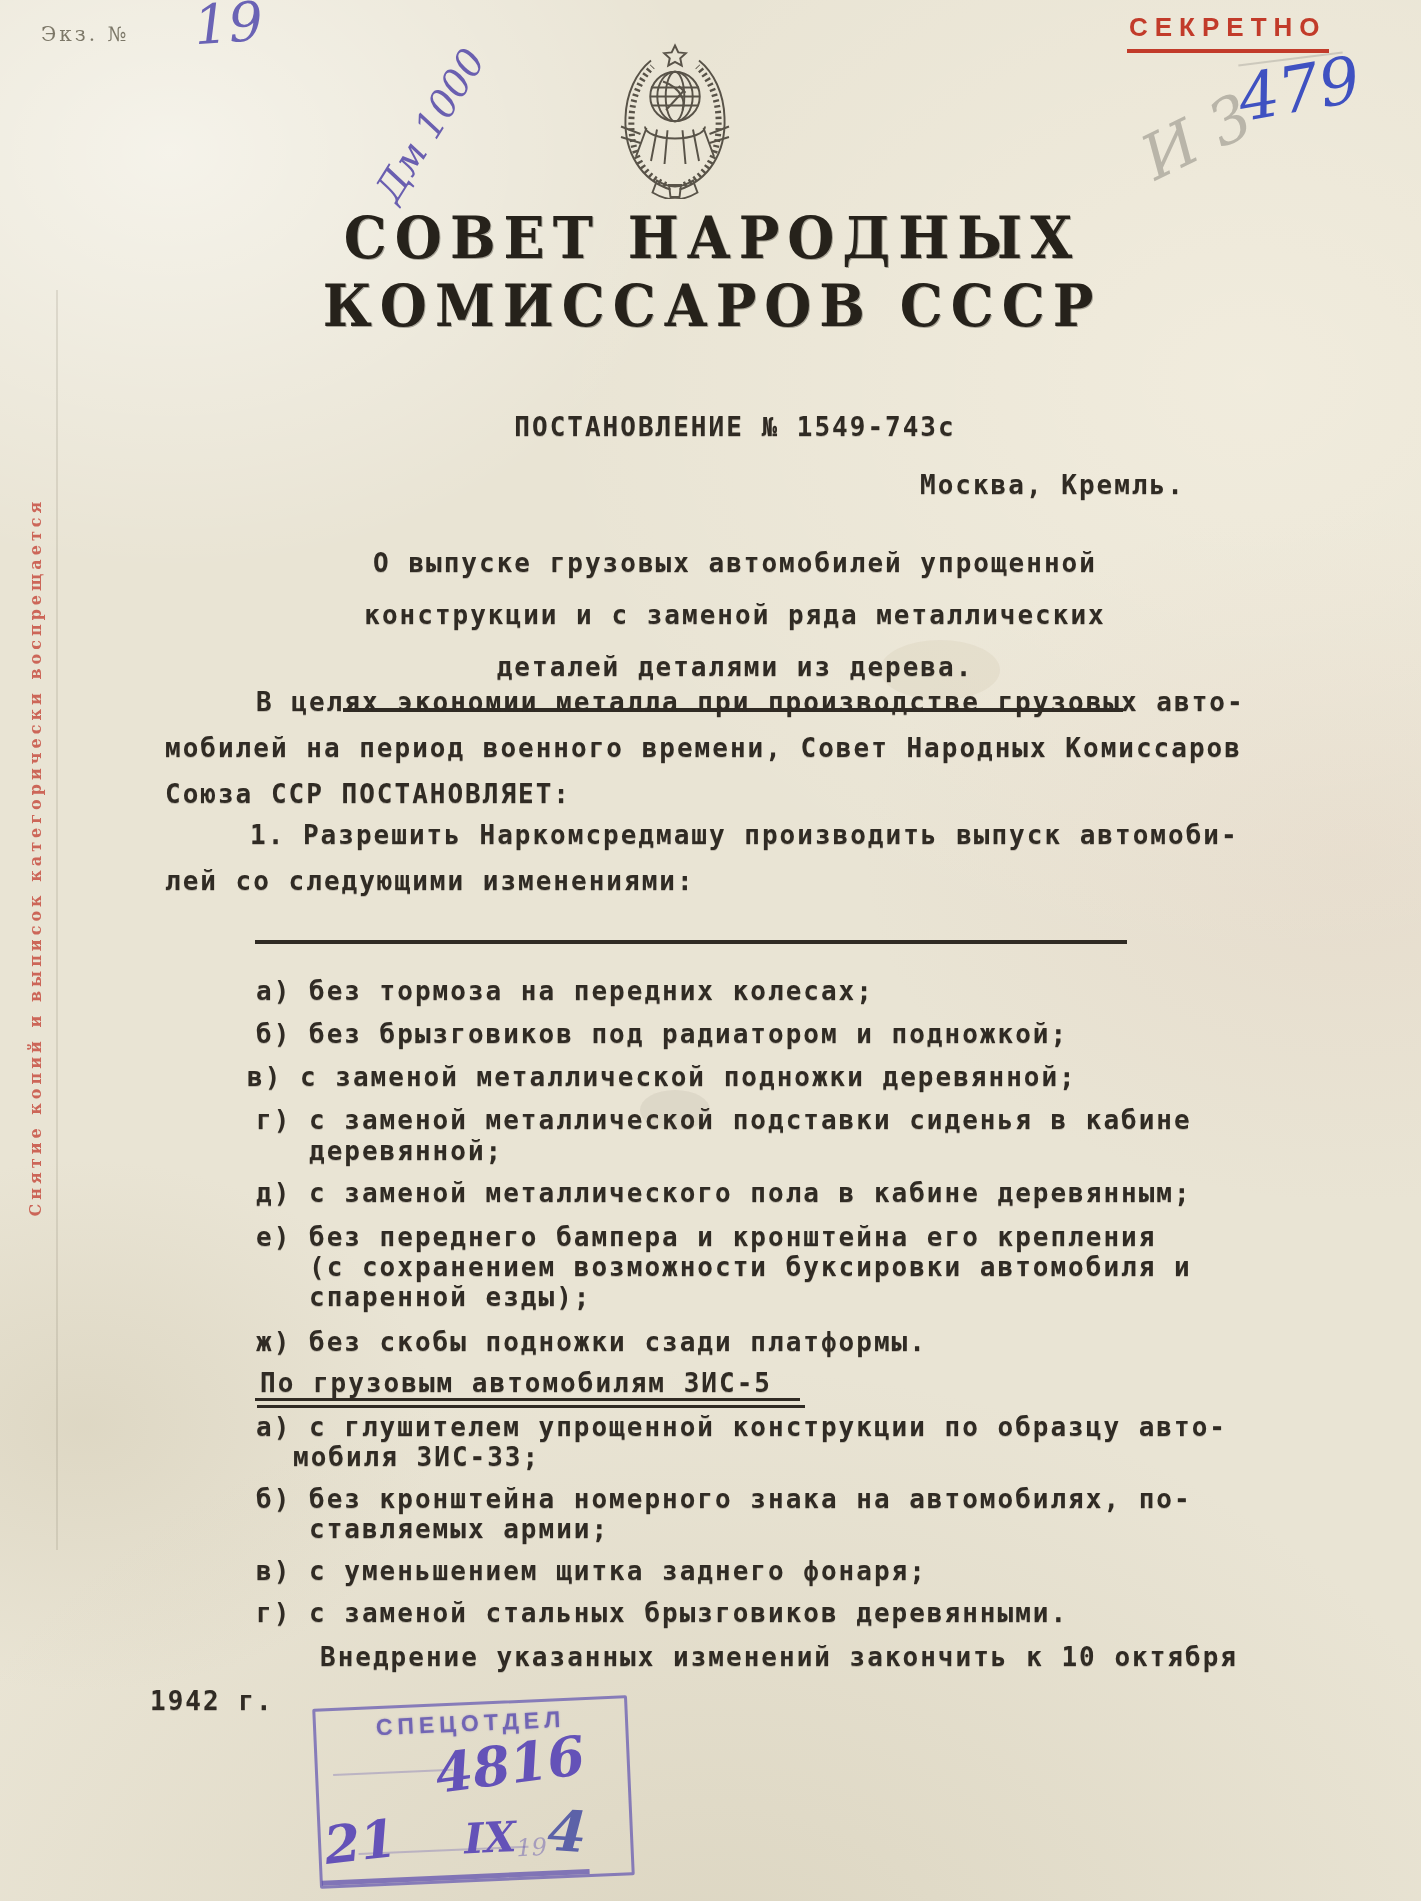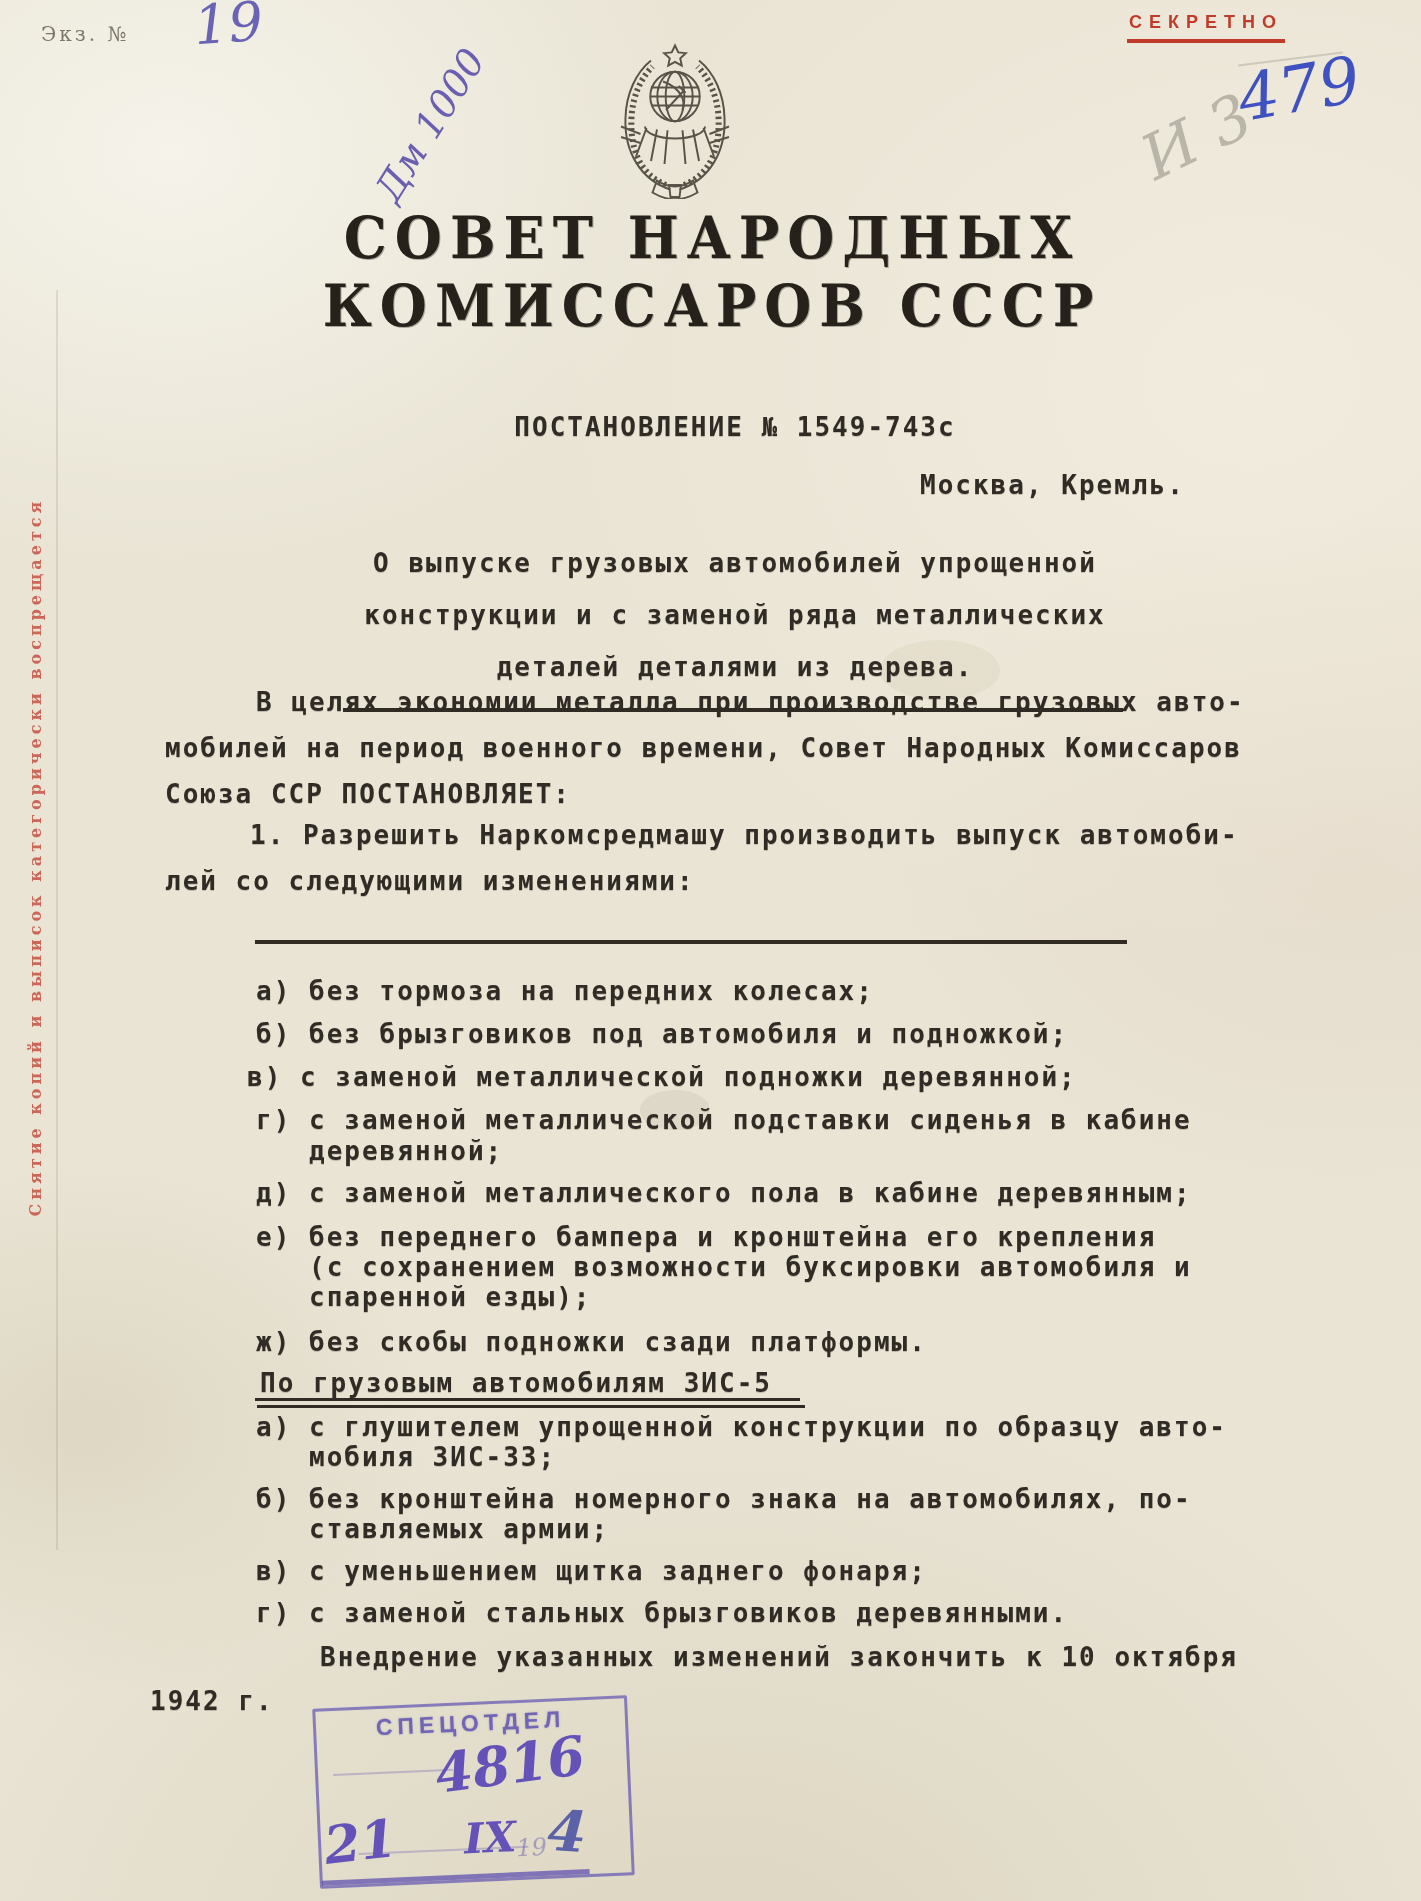--- a/index.html
+++ b/index.html
@@ -33,21 +33,21 @@
 
   <div class="hand" style="left:-290px;top:882px;width:650px;text-align:center;transform:rotate(-90deg);
        font-style:normal;font-family:'DejaVu Serif',serif;font-size:16px;font-weight:bold;letter-spacing:4px;
        color:#c5473a;opacity:.8;">Снятие копий и выписок категорически воспрещается</div>
 
   <div class="hand" style="left:41px;top:22px;font-style:normal;font-size:20px;color:#55503f;opacity:.75;letter-spacing:3px;">Экз. №</div>
   <div class="hand" style="left:194px;top:-8px;font-size:54px;color:#6a63b5;transform:rotate(-4deg);">19</div>
 
   <div class="hand" style="left:366px;top:186px;transform:rotate(-58deg);transform-origin:0 0;font-size:38px;color:#6a5fb0;">Дм 1000</div>
 
-  <div style="position:absolute;left:1127px;top:12px;font-family:'Liberation Sans',sans-serif;font-size:18px;font-weight:bold;
+  <div style="position:absolute;left:1127px;top:12px;font-family:'Liberation Sans',sans-serif;font-size:26px;font-weight:bold;
        letter-spacing:7px;color:#c23b2a;border-bottom:4px solid #c23b2a;padding:0 2px 6px 2px;">СЕКРЕТНО</div>
 
   <div class="rect" style="left:1238px;top:58px;width:105px;height:2px;background:rgba(60,60,60,.18);transform:rotate(-7deg);"></div>
   <div class="hand" style="left:1238px;top:52px;font-size:64px;color:#3f51c1;transform:rotate(-10deg);">479</div>
   <div class="hand" style="left:1140px;top:100px;font-size:62px;color:#8f8c82;opacity:.55;transform:rotate(-26deg);">И 3</div>
 
   <svg style="position:absolute;left:600px;top:42px;" width="150" height="157" viewBox="0 0 100 104">
     <g fill="none" stroke="#453f35" stroke-width="1.3" opacity=".88">
       <path d="M50 2 l2.2 4.6 5 .5 -3.7 3.4 1 4.9 -4.5 -2.5 -4.5 2.5 1 -4.9 -3.7 -3.4 5 -.5 z"></path>
       <circle cx="50" cy="36" r="16.5"></circle>
@@ -82,36 +82,36 @@
   <div class="t" style="left:256px;top:687px;">В целях экономии металла при производстве грузовых авто-</div>
   <div class="t" style="left:165px;top:733px;">мобилей на период военного времени, Совет Народных Комиссаров</div>
   <div class="t" style="left:165px;top:779px;">Союза ССР ПОСТАНОВЛЯЕТ:</div>
 
   <div class="t" style="left:250px;top:820px;">1. Разрешить Наркомсредмашу производить выпуск автомоби-</div>
   <div class="t" style="left:165px;top:866px;">лей со следующими изменениями:</div>
 
   <div class="rect" style="left:255px;top:940px;width:872px;height:4px;"></div>
 
   <div class="t" style="left:256px;top:976px;"><span class="li">а)</span><span>без тормоза на передних колесах;</span></div>
-  <div class="t" style="left:256px;top:1019px;"><span class="li">б)</span><span>без брызговиков под автомобиля и подножкой;</span></div>
+  <div class="t" style="left:256px;top:1019px;"><span class="li">б)</span><span>без брызговиков под радиатором и подножкой;</span></div>
   <div class="t" style="left:247px;top:1062px;"><span class="li">в)</span><span>с заменой металлической подножки деревянной;</span></div>
   <div class="t" style="left:256px;top:1105px;"><span class="li">г)</span><span>с заменой металлической подставки сиденья в кабине</span></div>
   <div class="t" style="left:309px;top:1136px;">деревянной;</div>
   <div class="t" style="left:256px;top:1178px;"><span class="li">д)</span><span>с заменой металлического пола в кабине деревянным;</span></div>
   <div class="t" style="left:256px;top:1222px;"><span class="li">е)</span><span>без переднего бампера и кронштейна его крепления</span></div>
   <div class="t" style="left:309px;top:1252px;">(с сохранением возможности буксировки автомобиля и</div>
   <div class="t" style="left:309px;top:1282px;">спаренной езды);</div>
   <div class="t" style="left:256px;top:1327px;"><span class="li">ж)</span><span>без скобы подножки сзади платформы.</span></div>
 
   <div class="t" style="left:260px;top:1368px;">По грузовым автомобилям ЗИС-5</div>
   <div class="rect" style="left:255px;top:1398px;width:545px;height:3px;"></div>
   <div class="rect" style="left:257px;top:1405px;width:548px;height:3px;"></div>
 
   <div class="t" style="left:256px;top:1412px;"><span class="li">а)</span><span>с глушителем упрощенной конструкции по образцу авто-</span></div>
-  <div class="t" style="left:309px;top:1442px;">мобиля ЗИС-33;</div>
+  <div class="t" style="left:293px;top:1442px;">мобиля ЗИС-33;</div>
   <div class="t" style="left:256px;top:1484px;"><span class="li">б)</span><span>без кронштейна номерного знака на автомобилях, по-</span></div>
   <div class="t" style="left:309px;top:1514px;">ставляемых армии;</div>
   <div class="t" style="left:256px;top:1556px;"><span class="li">в)</span><span>с уменьшением щитка заднего фонаря;</span></div>
   <div class="t" style="left:256px;top:1598px;"><span class="li">г)</span><span>с заменой стальных брызговиков деревянными.</span></div>
 
   <div class="t" style="left:272px;top:1642px;margin-left:48px;">Внедрение указанных изменений закончить к 10 октября</div>
   <div class="t" style="left:150px;top:1686px;">1942 г.</div>
 
   <div style="position:absolute;left:316px;top:1702px;width:315px;height:180px;transform:rotate(-2.5deg);">
     <div style="position:absolute;inset:0;border:3px solid rgba(96,82,176,.7);border-radius:2px;"></div>

